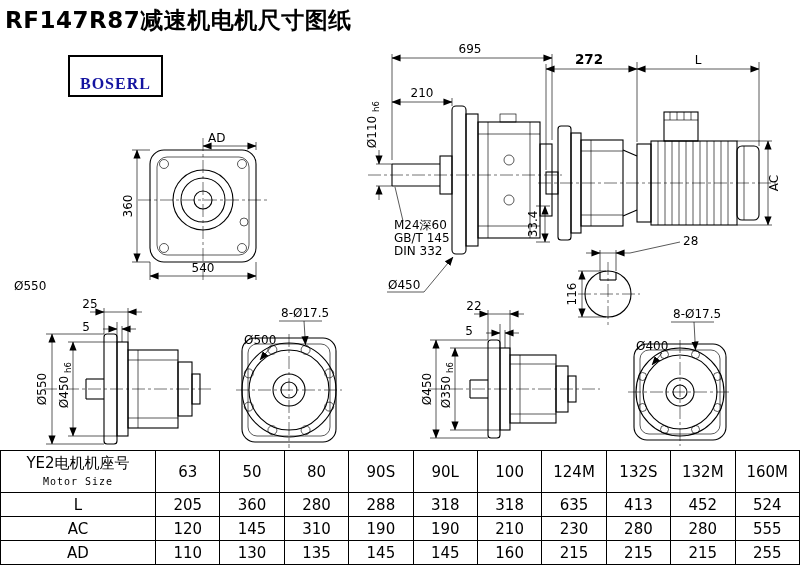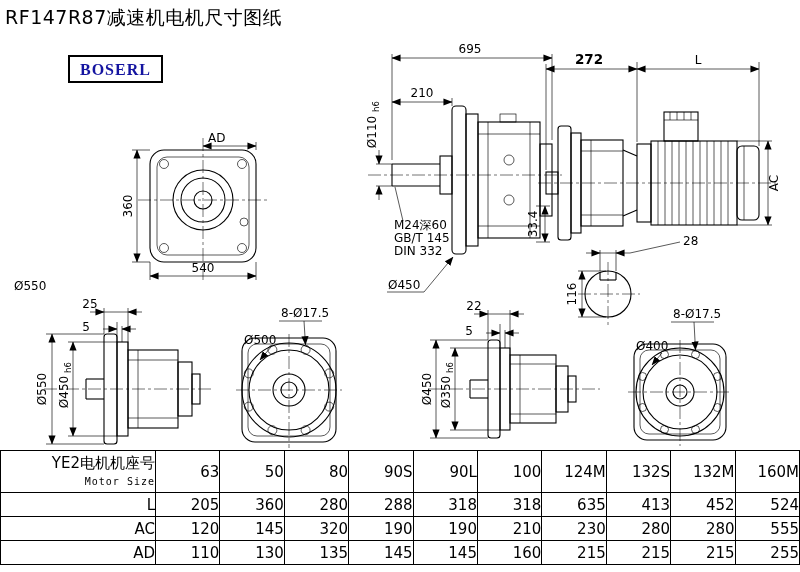--- a/index.html
+++ b/index.html
@@ -1,34 +1,34 @@
 <!DOCTYPE html>
 <html><head>
 <meta charset="utf-8">
 <style>
   * { margin:0; padding:0; box-sizing:border-box; }
   html,body { width:800px; height:572px; background:#fff; overflow:hidden; }
   body { position:relative; font-family:"DejaVu Sans","Liberation Sans",sans-serif; color:#000; }
 
-  .title { position:absolute; left:5px; top:5px; font-size:19px; font-weight:normal; letter-spacing:0.5px; }
-  .brand { position:absolute; left:68px; top:55px; border:2px solid #000; padding:3px 10px 2px 10px; background:#fff; }
+  .title { position:absolute; left:5px; top:5px; font-size:23px; font-weight:bold; letter-spacing:0.5px; }
+  .brand { position:absolute; left:68px; top:55px; border:2px solid #000; padding:17px 10px 2px 10px; background:#fff; }
   .brand span { font-family:"Liberation Serif","DejaVu Serif",serif; font-weight:bold; font-size:16px; color:#1414a0; letter-spacing:1px; }
 
   svg.drawing { position:absolute; left:0; top:0; }
   .ol  { fill:none; stroke:#000; stroke-width:1.1; }
   .tl  { fill:none; stroke:#000; stroke-width:0.65; }
   .tl2 { fill:none; stroke:#000; stroke-width:0.65; }
   .cl  { fill:none; stroke:#000; stroke-width:0.55; stroke-dasharray:13 3 3 3; }
   svg text { fill:#000; }
   .dt  { font-size:12px; font-family:"DejaVu Sans",sans-serif; }
   .dtb { font-size:13.5px; font-weight:bold; font-family:"DejaVu Sans",sans-serif; }
   .dts { font-size:8.5px; font-family:"DejaVu Sans",sans-serif; }
 
   table.dim-table { position:absolute; left:0; top:450px; width:800px; border-collapse:collapse; table-layout:fixed; }
-  .dim-table th, .dim-table td { border:1px solid #000; text-align:right; vertical-align:middle; font-weight:normal; font-size:15px; padding:0; background:#fff; }
+  .dim-table th, .dim-table td { border:1px solid #000; text-align:center; vertical-align:middle; font-weight:normal; font-size:15px; padding:0; background:#fff; }
   .dim-table tr.hrow th { height:42px; }
   .dim-table tr.drow th, .dim-table tr.drow td { height:24px; }
   .dim-table .cn { font-size:15px; line-height:20px; }
   .dim-table .en { font-family:"DejaVu Sans Mono","Liberation Mono",monospace; font-size:10px; line-height:18px; letter-spacing:1px; }
 </style>
 </head>
 <body>
 
 <svg class="drawing" width="800" height="450" viewBox="0 0 800 450">
   <defs>
@@ -347,21 +347,21 @@
       <td>318</td>
       <td>635</td>
       <td>413</td>
       <td>452</td>
       <td>524</td>
     </tr>
     <tr class="drow">
       <th>AC</th>
       <td>120</td>
       <td>145</td>
-      <td>320</td>
+      <td>310</td>
       <td>190</td>
       <td>190</td>
       <td>210</td>
       <td>230</td>
       <td>280</td>
       <td>280</td>
       <td>555</td>
     </tr>
     <tr class="drow">
       <th>AD</th>

